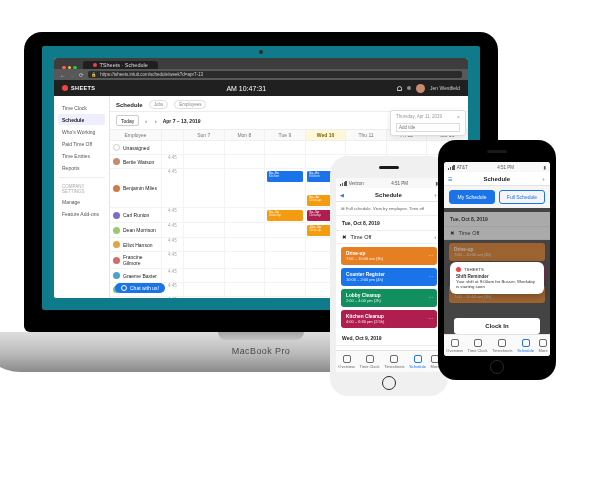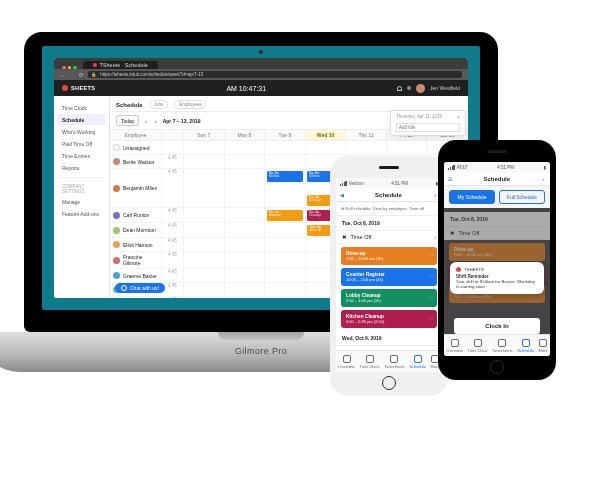--- a/index.html
+++ b/index.html
@@ -481,21 +481,21 @@
               <span class="chat-ico"></span>
               <span>Chat with us!</span>
             </div>
           </div>
         </div>
       </div>
 
     </div>
   </div>
   <div class="laptop-base">
-    <span class="macbook-label">Gilmore Pro</span>
+    <span class="macbook-label">MacBook Pro</span>
   </div>
 </div>
 
 <div class="phone phoneA">
   <div class="speaker"></div>
   <div class="screen">
     <div class="p-status">
       <div style="display:flex;gap:2px;align-items:center">
         <div class="sig">
             <i></i>

